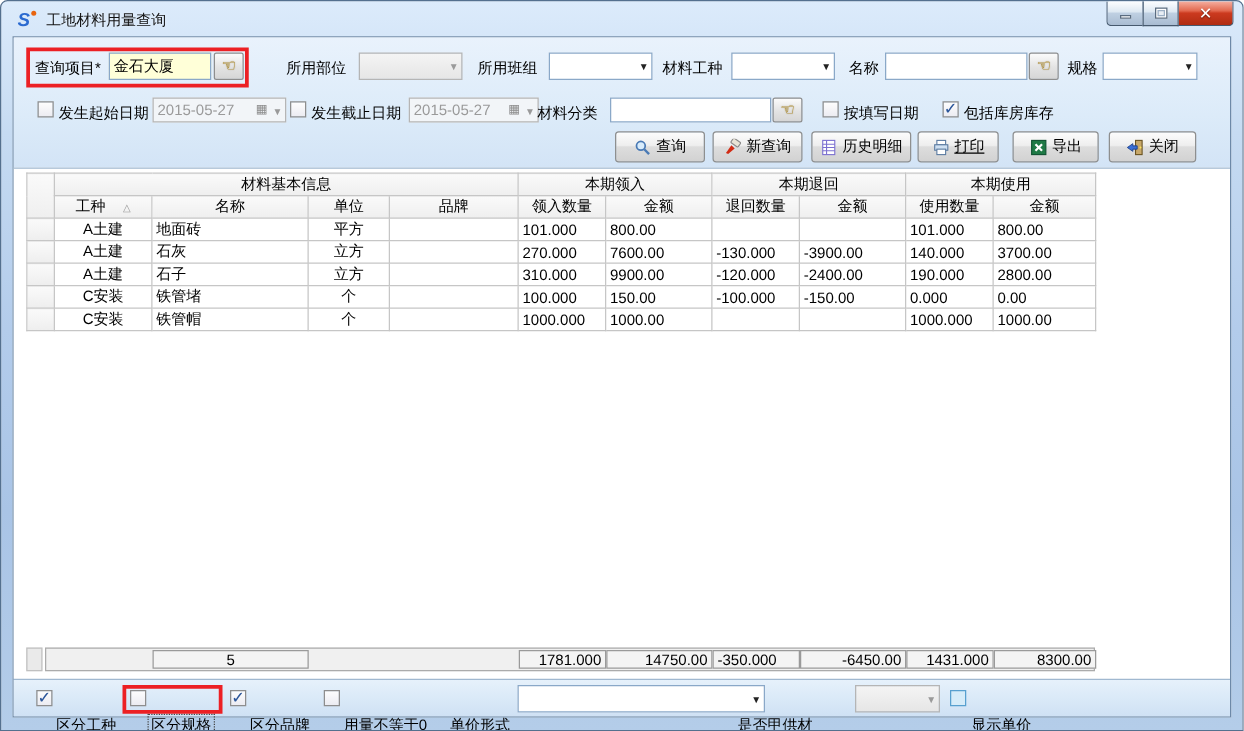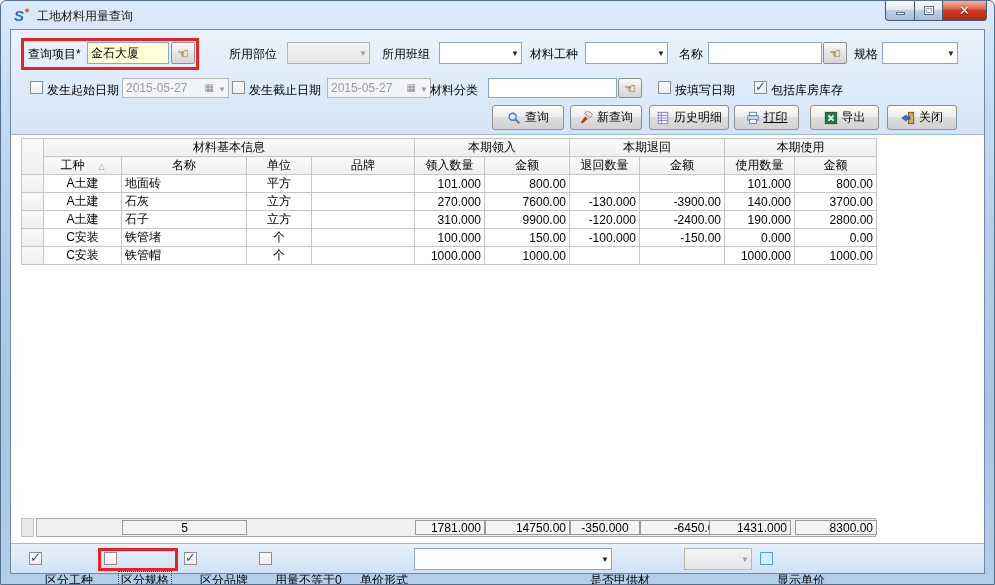--- a/index.html
+++ b/index.html
@@ -58,21 +58,21 @@
     display:flex; align-items:center; justify-content:center; gap:4px; cursor:pointer; font-size:12px; }
   .tbtn svg { flex:0 0 auto; }
 
   
   .grid-area { position:absolute; left:0; right:0; top:104px; bottom:30px; background:#fff; border-top:1px solid #a0b8d0; overflow:hidden; }
   table.grid { border-collapse:collapse; table-layout:fixed; position:absolute; left:10px; top:3px; }
   table.grid th, table.grid td { border:1px solid #c6c6c6; font-size:12px; font-weight:normal;
     padding:0 3px; overflow:hidden; white-space:nowrap; height:16px; }
   table.grid thead th { background:linear-gradient(180deg,#fafafa,#efefef); text-align:center; height:17px; }
   td.ind, th.ind { background:linear-gradient(180deg,#fafafa,#eeeeee); }
-  td.al { text-align:left; } td.ac { text-align:center; } td.ar { text-align:right; }
+  td.al { text-align:left; } td.ac { text-align:center; } td.ar { }
   .sortglyph { font-size:8px; color:#999; margin-left:14px; }
 
   .summary { position:absolute; left:25px; bottom:6px; height:19px; background:#f0f0f0; border:1px solid #ababab; }
   .summary-stub { position:absolute; left:10px; bottom:6px; width:13px; height:19px; background:#eaeaea; border:1px solid #c0c0c0; }
   .sumcell { position:absolute; top:1px; height:15px; border:1px solid #9a9a9a; background:#f4f4f4;
     font-size:12px; line-height:14px; padding:0 3px; }
 
   
   .options-bar { position:absolute; left:0; right:0; bottom:0; height:30px;
     background:linear-gradient(180deg,#e6f1fb 0%,#d8e8f7 60%,#cfe1f4 100%); border-top:1px solid #a0b8d0; }
@@ -321,23 +321,23 @@
               <td class="ar">1000.000</td>
               <td class="ar">1000.00</td>
             </tr>
           </tbody>
         </table>
       <div class="summary-stub"></div>
       <div class="summary" id="summary" style="width: 840px;">
           <div class="sumcell" style="left: 85px; width: 125px; text-align: center;">5</div>
           <div class="sumcell" style="left: 378px; width: 70px; text-align: right;">1781.000</div>
           <div class="sumcell" style="left: 448px; width: 85px; text-align: right;">14750.00</div>
-          <div class="sumcell" style="left: 533px; width: 70px; text-align: center;">-350.000</div>
+          <div class="sumcell" style="left: 533px; width: 70px; text-align: left;">-350.000</div>
           <div class="sumcell" style="left: 603px; width: 85px; text-align: right;">-6450.00</div>
-          <div class="sumcell" style="left: 672px; width: 82px; text-align: right;">1431.000</div>
+          <div class="sumcell" style="left: 688px; width: 70px; text-align: right;">1431.000</div>
           <div class="sumcell" style="left: 758px; width: 82px; text-align: right;">8300.00</div>
         </div>
     </div>
 
     <div class="options-bar">
       <div class="cb checked" style="left:18px;"></div>
       <span class="flabel" style="left:34px;">区分工种</span>
 
       <div class="cb" style="left:93px;"></div>
       <span class="flabel focus-dotted" style="left:108px;">区分规格</span>

